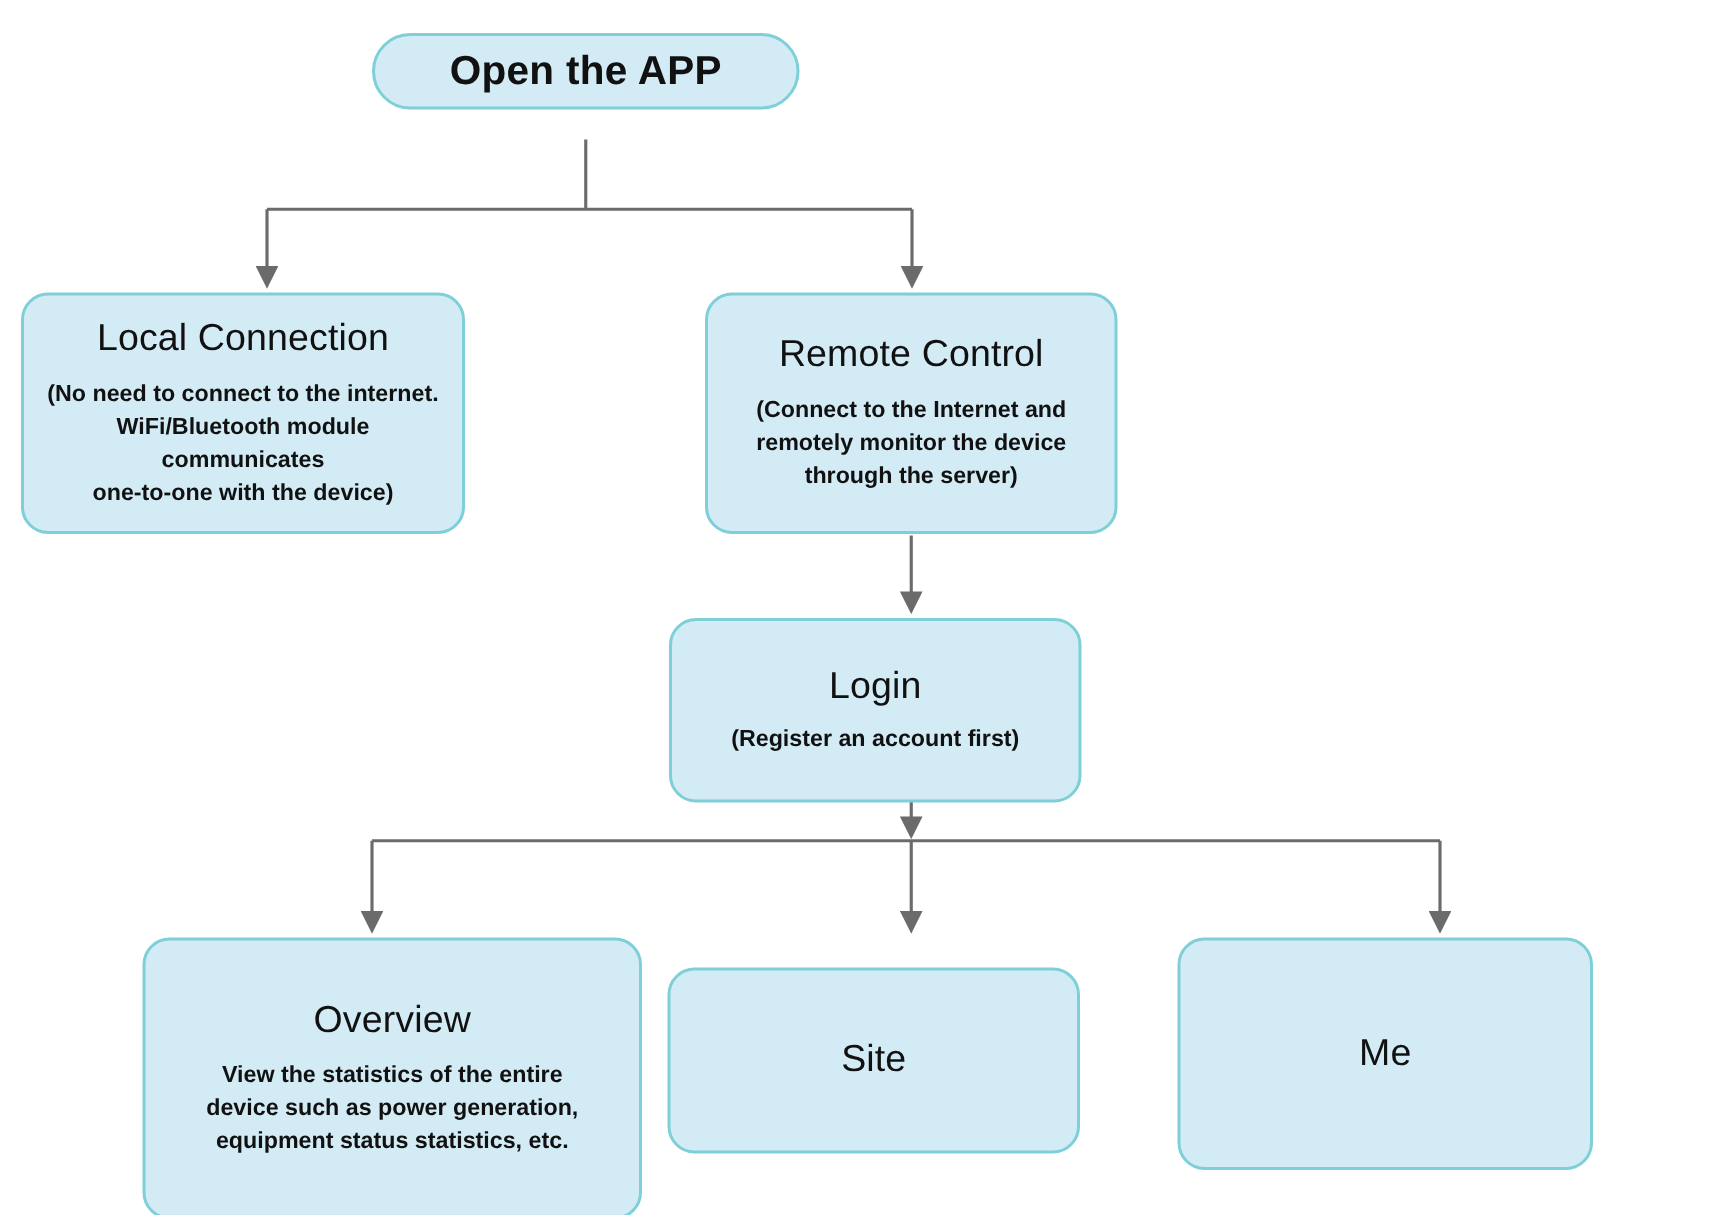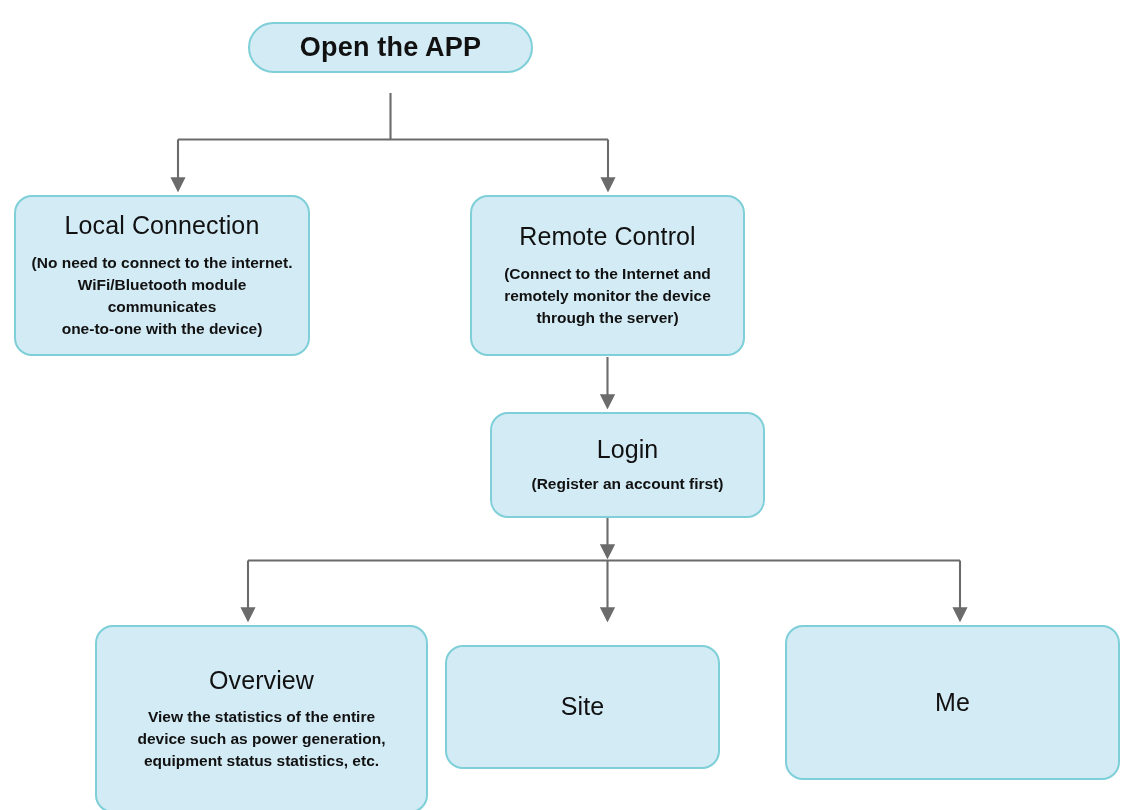--- a/index.html
+++ b/index.html
@@ -107,33 +107,33 @@
 one-to-one with the device)</div>
   </div>
 
   <div class="node" style="left:470px; top:195px; width:275px; height:161px;text-align:center;">
     <div class="node-title">Remote Control</div>
     <div class="node-desc">(Connect to the Internet and
 remotely monitor the device
 through the server)</div>
   </div>
 
-  <div class="node" style="left:490px; top:412px; width:275px; height:106px;text-align:right;">
+  <div class="node" style="left:446px; top:412px; width:275px; height:123px;text-align:right;">
     <div class="node-title">Login</div>
     <div class="node-desc tight">(Register an account first)</div>
   </div>
 
   <div class="node" style="left:95px; top:625px; width:333px; height:188px;">
     <div class="node-title">Overview</div>
     <div class="node-desc">View the statistics of the entire
 device such as power generation,
 equipment status statistics, etc.</div>
   </div>
 
   <div class="node" style="left:445px; top:625px; width:275px; height:124px;margin-top:20px;">
     <div class="node-title">Site</div>
   </div>
 
-  <div class="node" style="left:785px; top:625px; width:335px; height:155px;">
+  <div class="node" style="left:785px; top:625px; width:277px; height:155px;">
     <div class="node-title">Me</div>
   </div>
 
 </div>
 
 </body></html>

